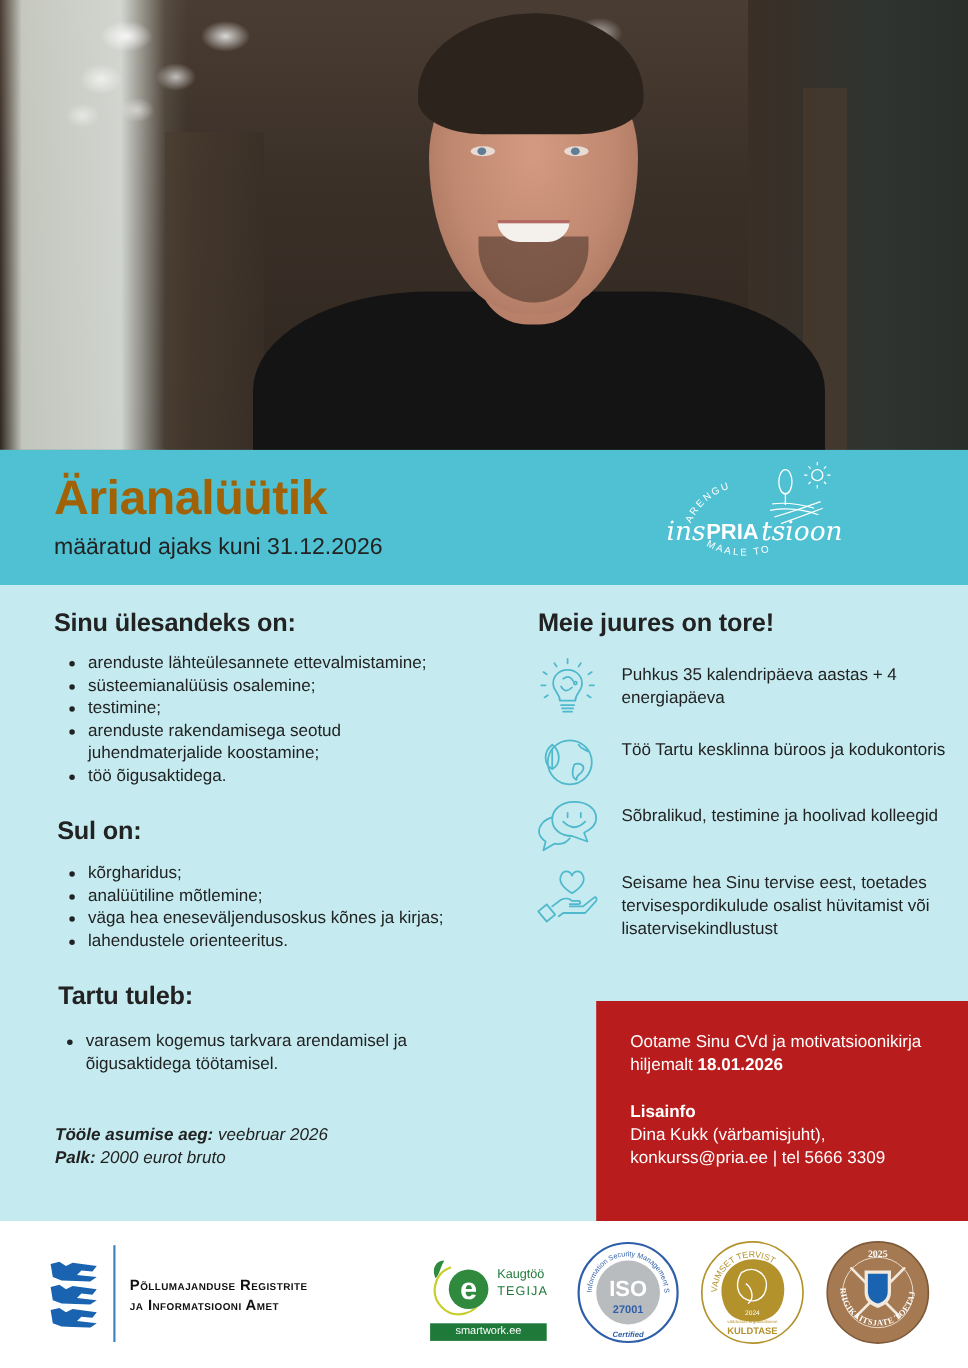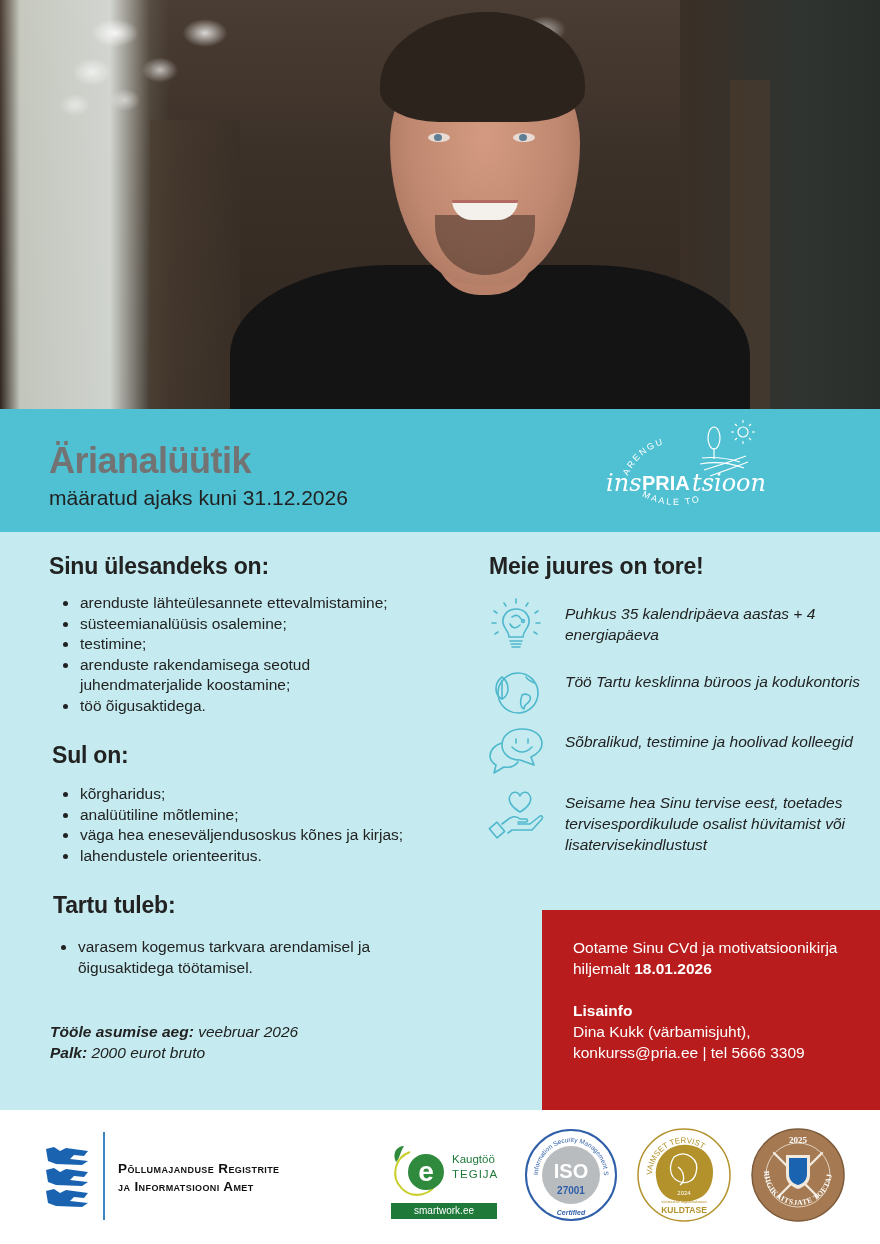--- a/index.html
+++ b/index.html
@@ -37,34 +37,34 @@
   .beard { position: absolute; left: 205px; top: 215px; width: 100px; height: 60px; border-radius: 0 0 50px 50px;
     background: rgba(70,50,40,0.55); }
   .eye { position: absolute; top: 133px; width: 22px; height: 9px; background: #e8dbd4; border-radius: 50%; }
   .eye::after { content: ""; position: absolute; left: 6px; top: 1px; width: 8px; height: 7px; background: #5f7d95; border-radius: 50%; }
   .eye.l { left: 198px; } .eye.r { left: 283px; }
   .smile { position: absolute; left: 222px; top: 200px; width: 66px; height: 20px;
     background: #f4f0ec; border-radius: 0 0 33px 33px; border-top: 3px solid #b26a62; }
 
   
   .title-band { position: absolute; left: 0; top: 409px; width: 880px; height: 123px; background: #4fc1d3; }
-  .job-title { position: absolute; left: 49px; top: 440px; font-size: 36px; font-weight: bold; color: #737373; letter-spacing: -0.5px; }
+  .job-title { position: absolute; left: 49px; top: 428px; font-size: 44px; font-weight: bold; color: #a16207; letter-spacing: -0.5px; }
   .job-sub { position: absolute; left: 49px; top: 486px; font-size: 21px; color: #222; }
   .logo-pria { position: absolute; left: 580px; top: 414px; width: 200px; height: 110px; }
 
   
   .main { position: absolute; left: 0; top: 532px; width: 880px; height: 578px; background: #c5ebf0; }
   .h2 { position: absolute; font-size: 23px; font-weight: bold; color: #222; letter-spacing: -0.2px; }
   ul.bul { position: absolute; list-style: none; font-size: 15.5px; line-height: 20.5px; color: #222; }
   ul.bul li { position: relative; padding-left: 19px; }
   ul.bul li::before { content: ""; position: absolute; left: 2px; top: 8px; width: 5px; height: 5px; border-radius: 50%; background: #222; }
 
   .benefit { position: absolute; left: 488px; width: 380px; }
   .benefit .ic { position: absolute; left: 0; top: 0; width: 56px; height: 56px; }
-  .benefit .tx { position: absolute; left: 77px; top: 6px; width: 300px; font-size: 15.5px; line-height: 21px; color: #222; font-style: italic; }
+  .benefit .tx { position: absolute; left: 77px; top: 6px; width: 300px; font-size: 15.5px; line-height: 21px; color: #222; }
 
   .info-line { position: absolute; left: 50px; font-size: 15.5px; color: #222; font-style: italic; }
   .info-line b { font-weight: bold; }
 
   .contact { position: absolute; left: 494px; top: 910px; width: 386px; height: 200px; background: #b91c1c; color: #fff; margin-left: 48px; }
   .contact .t { position: absolute; left: 31px; font-size: 15.5px; line-height: 21px; }
   .contact b { font-weight: bold; }
 
   
   .footer { position: absolute; left: 0; top: 1110px; width: 880px; height: 134px; background: #fff; }

